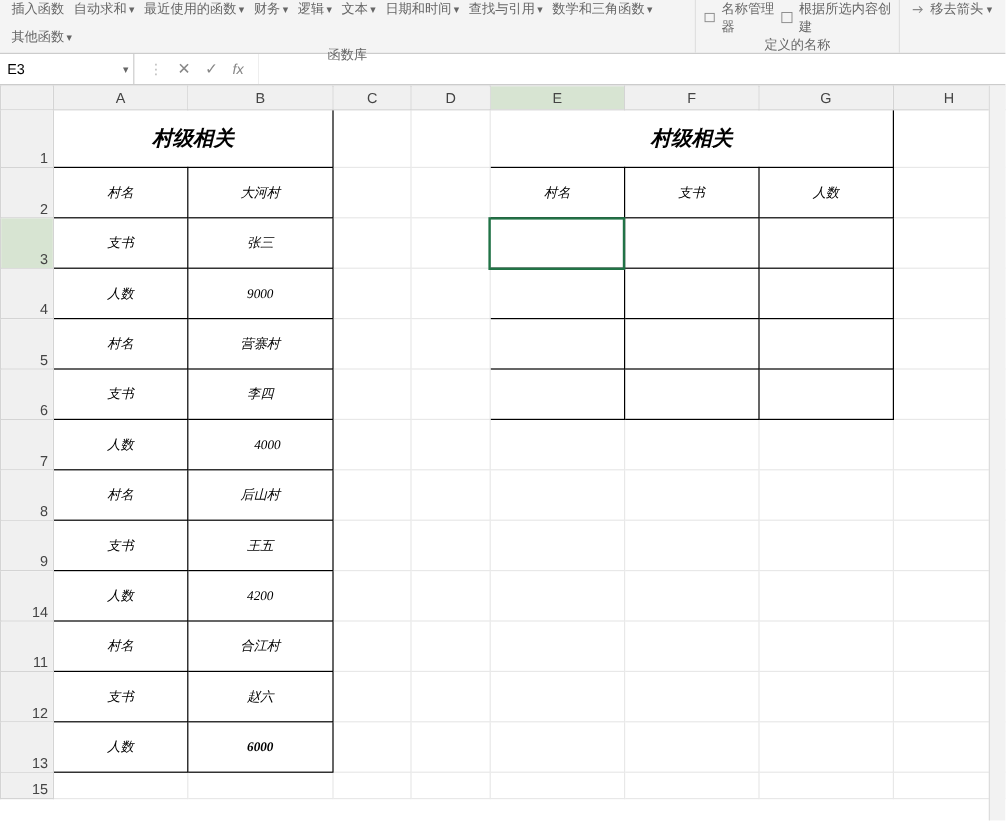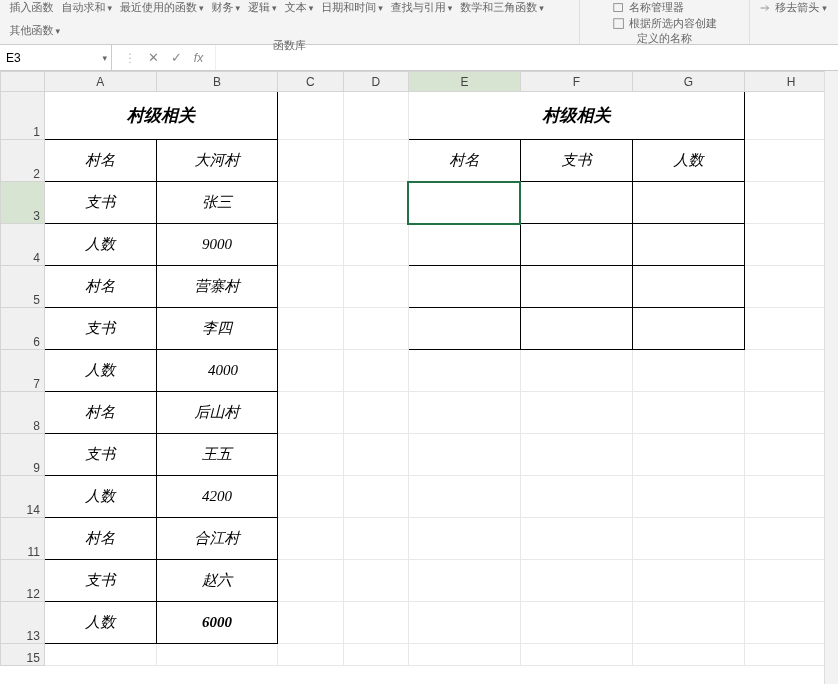--- a/index.html
+++ b/index.html
@@ -39,21 +39,21 @@
   }
   .dd { font-size: 9px; }
   .ribbon-group-label {
     color: #666;
     font-size: 11px;
     margin-top: auto;
     padding-bottom: 2px;
   }
   .ribbon-col {
     display: flex;
-    flex-direction: column;
+    flex-direction: row;
     gap: 1px;
     font-size: 11px;
     color: #666;
   }
   .ribbon-col span { display: flex; align-items: center; gap: 3px; cursor: pointer; }
   .small-icon {
     width: 14px; height: 14px; display: inline-block;
   }
   
   
@@ -142,21 +142,21 @@
   .cell.short { height: 22px; }
   .cell.merged-title {
     font-family: "KaiTi","STKaiti",serif;
     font-style: italic;
     font-weight: 600;
     font-size: 17px;
   }
   .cell.label {
     font-family: "KaiTi","STKaiti",serif;
     font-style: italic;
-    font-size: 15px;
+    font-size: 11px;
   }
   .col-A { width: 120px; }
   .col-B { width: 128px; }
   .col-CD { width: 70px; }
   .col-E { width: 120px; }
   .col-F { width: 120px; }
   .col-G { width: 120px; }
   .col-H { width: 100px; }
 
   .col-head.active, .row-head.active { background: #d7e4d2; }

